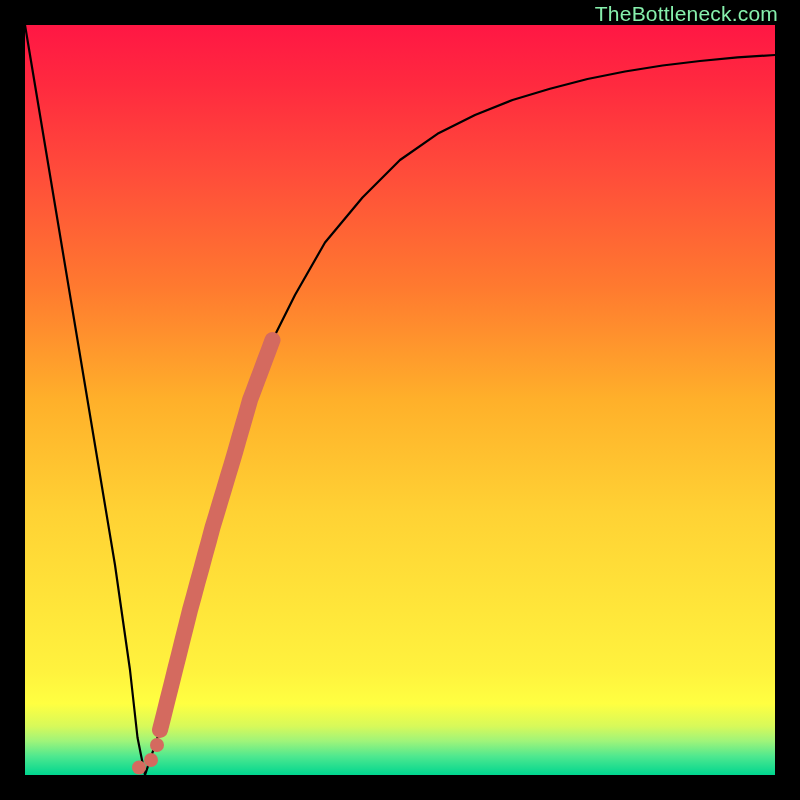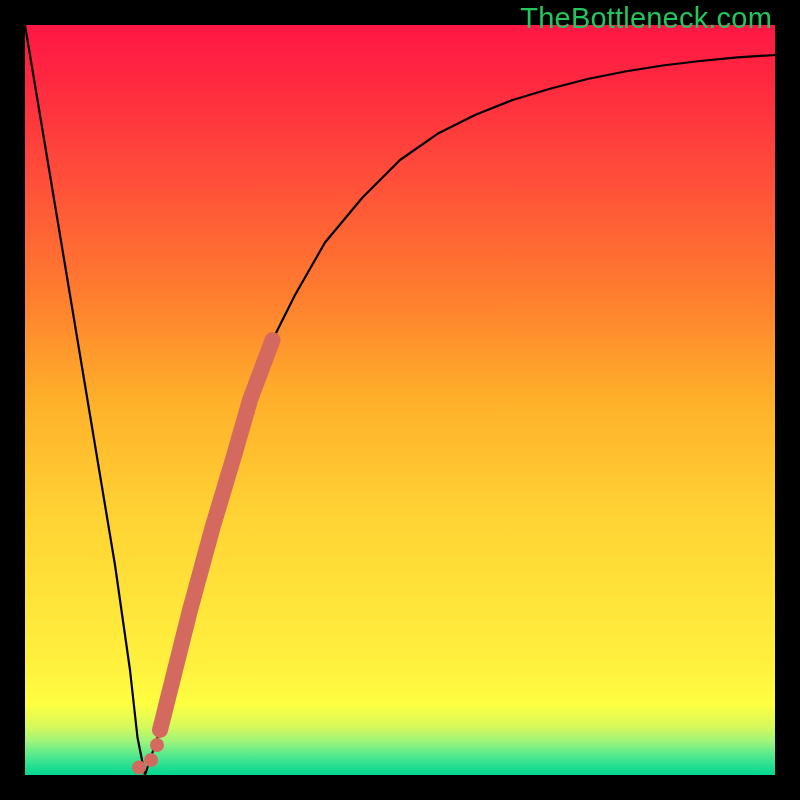--- a/index.html
+++ b/index.html
@@ -31,23 +31,23 @@
   }
   .curve-svg {
     position: absolute;
     inset: 0;
     width: 750px;
     height: 750px;
   }
   .watermark {
     position: absolute;
     top: 2px;
-    right: 28px;
-    color: #22c55e;
-    font-size: 29px;
+    right: 22px;
+    color: #86efac;
+    font-size: 21px;
     font-weight: 500;
     letter-spacing: 0.2px;
     user-select: none;
   }
 </style>
 </head>
 <body>
 
 <div class="frame">
 

